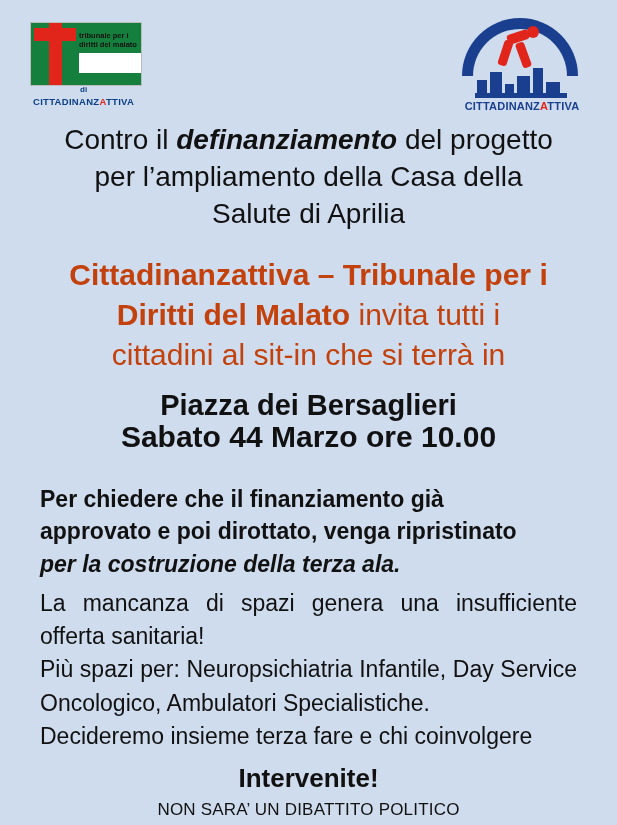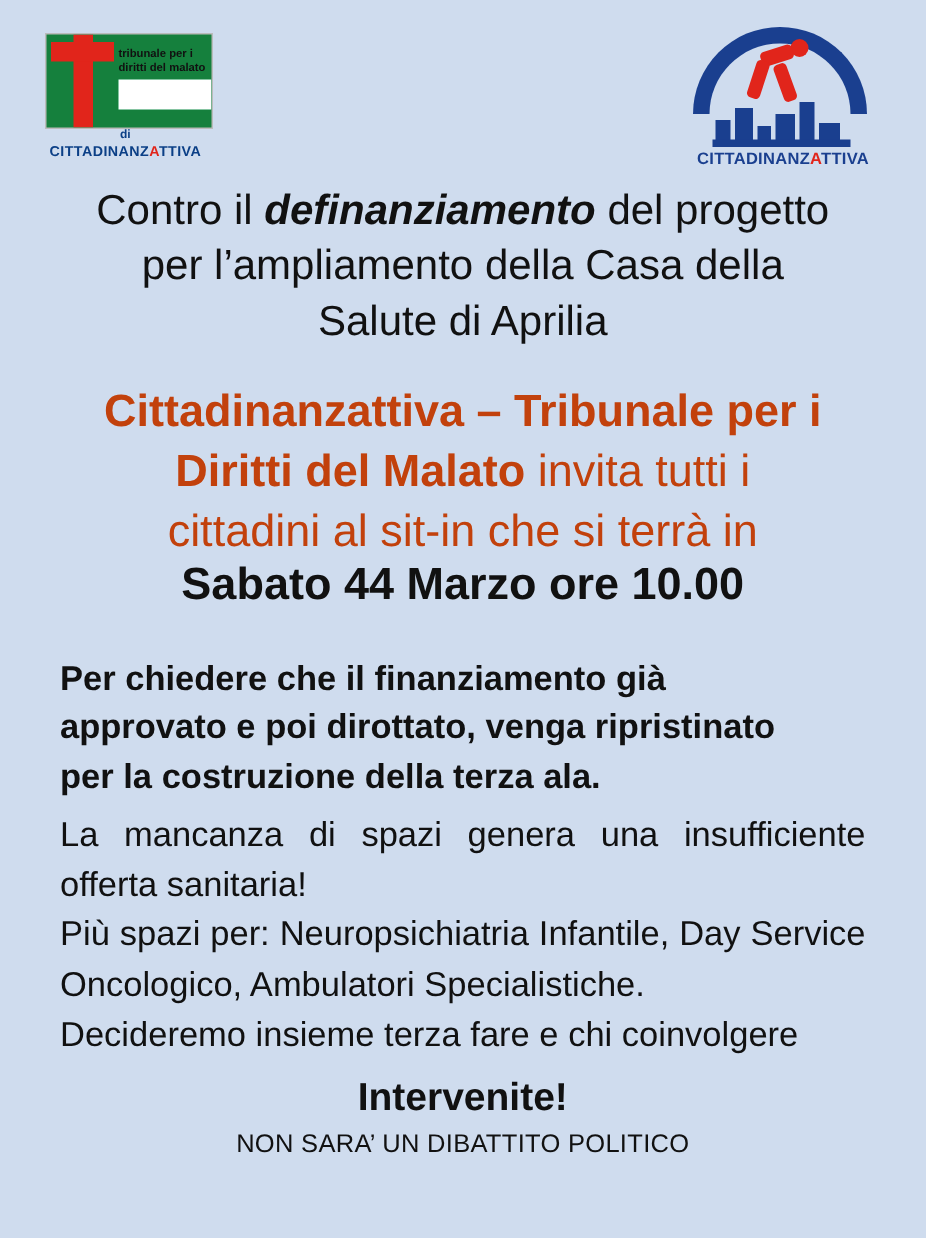--- a/index.html
+++ b/index.html
@@ -245,21 +245,21 @@
   .para-bold {
     font-size: 23px;
     font-weight: bold;
     line-height: 1.42;
     text-align: justify;
     color: #111;
     margin-top: 29px;
     padding: 0 26px;
   }
   .para-bold p { margin: 0; }
-  .para-bold p.last { text-align: left; }
+  .para-bold p.last { text-align: left; font-style: italic; }
 
   .para {
     font-size: 23px;
     line-height: 1.45;
     color: #111;
     padding: 0 26px;
     margin-top: 6px;
   }
   .para p { margin: 0; text-align: justify; }
   .para p.left { text-align: left; }
@@ -330,20 +330,21 @@
       <div class="line">per l’ampliamento della Casa della</div>
       <div class="line">Salute di Aprilia</div>
     </div>
 
     <div class="headline">
       <div class="line b">Cittadinanzattiva – Tribunale per i</div>
       <div class="line"><span class="b">Diritti del Malato</span><span> invita  tutti i</span></div>
       <div class="line">cittadini al sit-in che si terrà in</div>
     </div>
 
+    <div class="place">Piazza dei Bersaglieri</div>
     <div class="date">Sabato 44 Marzo ore 10.00</div>
 
     <div class="para-bold">
       <p>Per chiedere che il finanziamento già</p>
       <p>approvato e poi dirottato, venga ripristinato</p>
       <p class="last">per la costruzione della terza ala.</p>
     </div>
 
     <div class="para">
       <p> La mancanza di spazi genera una  insufficiente offerta sanitaria!</p>

